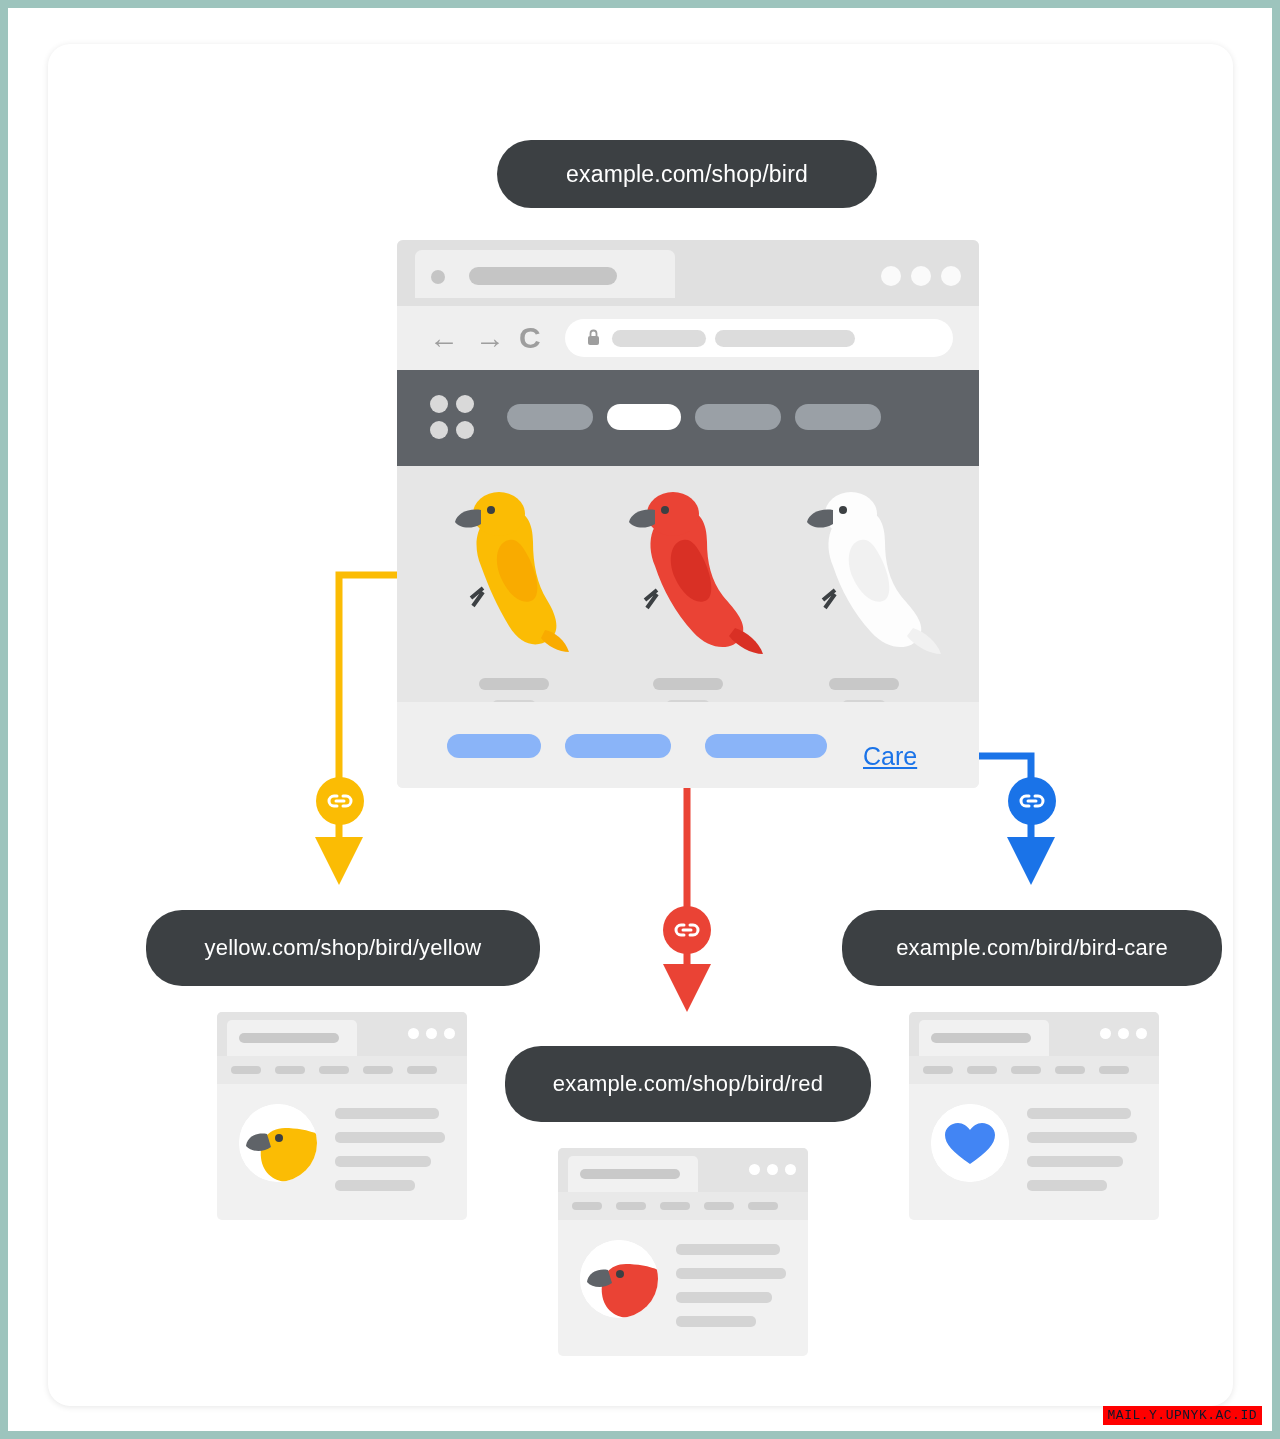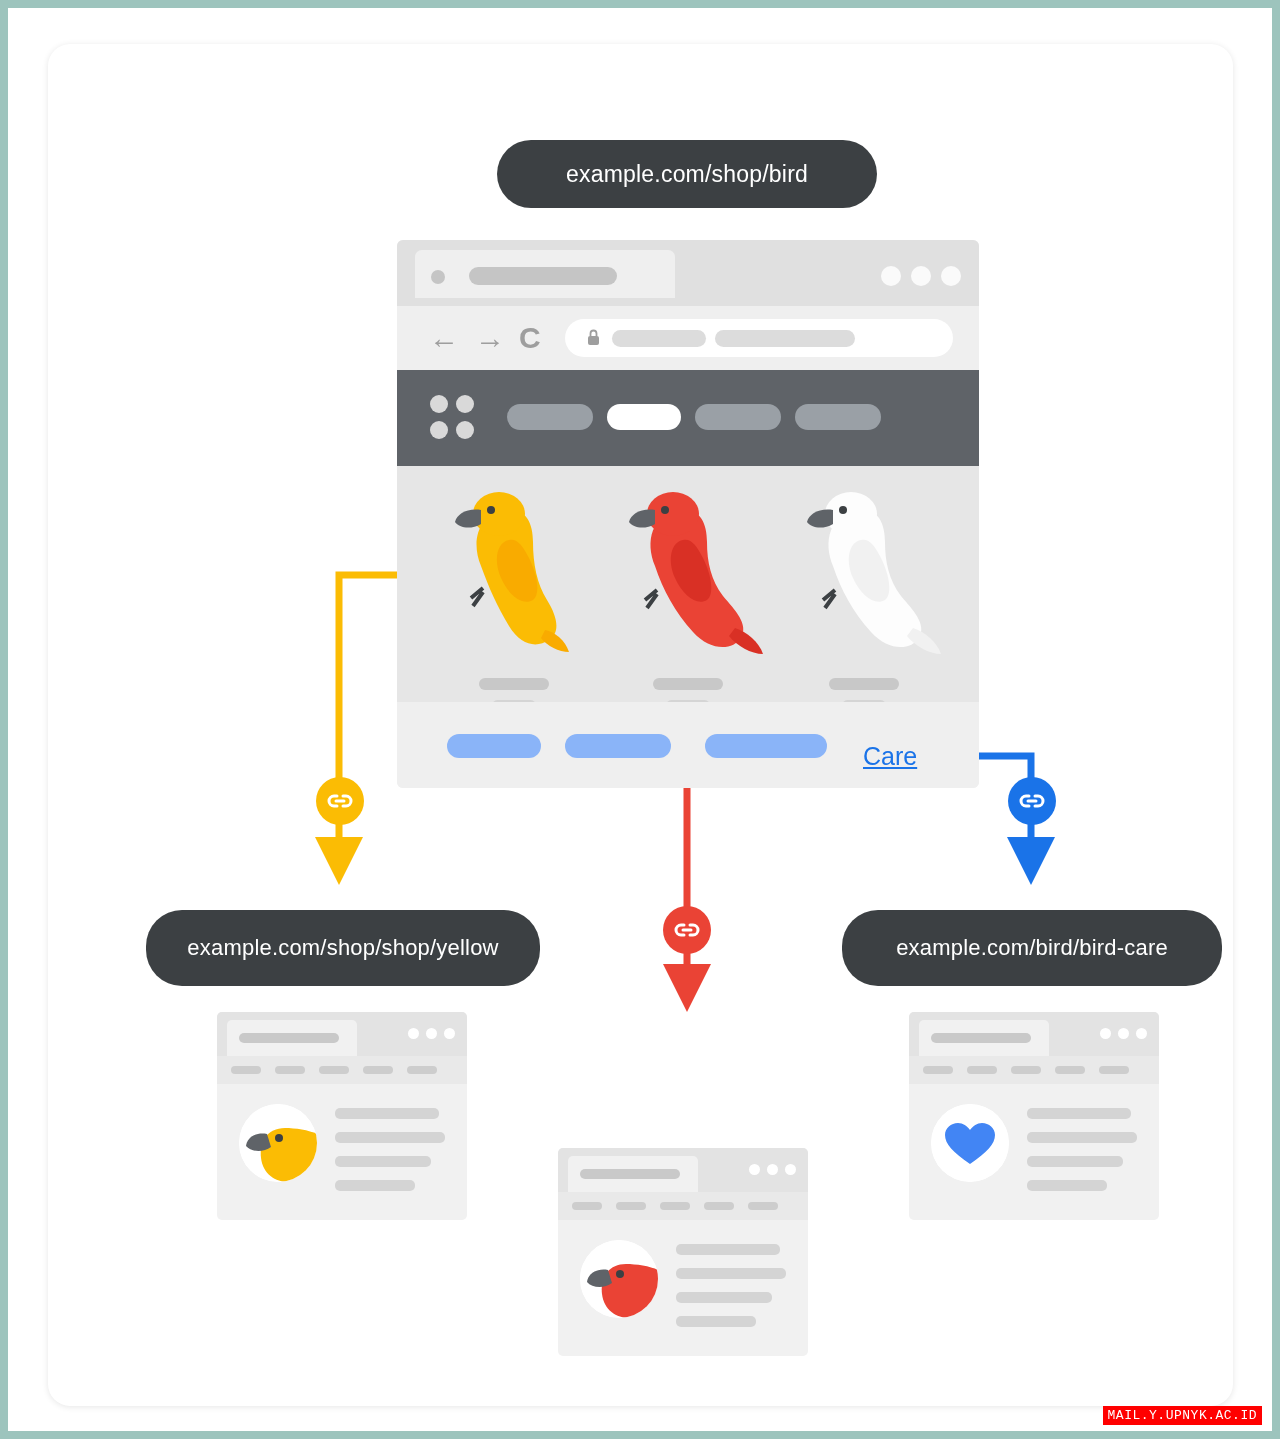--- a/index.html
+++ b/index.html
@@ -93,21 +93,21 @@
   svg.arrows{position:absolute;left:0;top:0;width:1280px;height:1439px;pointer-events:none;}
 
   .linkbadge{
     position:absolute;border-radius:50%;
     display:flex;align-items:center;justify-content:center;
   }
 
   
   .watermark{
     position:absolute;right:10px;bottom:6px;
-    background:#ff0000;color:#ffffff;
+    background:#ff0000;color:#0f172a;
     font-family:"Liberation Mono", monospace;
     font-size:13px;letter-spacing:.5px;
     padding:2px 5px;
   }
 </style>
 </head>
 <body>
 
 <div class="frame">
   <div class="card">
@@ -245,21 +245,24 @@
     </div>
     <div class="linkbadge" style="left:960px;top:733px;width:48px;height:48px;background:#1a73e8;">
       <svg width="26" height="26" viewBox="0 0 26 26">
         <path d="M10 8 H7 a5 5 0 0 0 0 10 h3" stroke="#ffffff" stroke-width="3" fill="none" stroke-linecap="round"></path>
         <path d="M16 8 h3 a5 5 0 0 1 0 10 h-3" stroke="#ffffff" stroke-width="3" fill="none" stroke-linecap="round"></path>
         <line x1="9" y1="13" x2="17" y2="13" stroke="#ffffff" stroke-width="3" stroke-linecap="round"></line>
       </svg>
     </div>
 
     <div class="pill" id="pill-yellow">
-      <span>example.com/shop/shop/yellow</span>
+      <span>yellow.com/shop/bird/yellow</span>
+    </div>
+    <div class="pill" id="pill-red">
+      <span>example.com/shop/bird/red</span>
     </div>
     <div class="pill" id="pill-care">
       <span>example.com/bird/bird-care</span>
     </div>
 
     <div class="rescard" style="left:169px;top:968px;width:250px;height:208px;">
       <div class="rc-head"></div>
       <div class="rc-tab" style="width:130px;"></div>
       <div class="rc-tabline" style="left:22px;top:21px;width:100px;"></div>
       <div class="rc-dots" style="right:12px;top:16px;">

